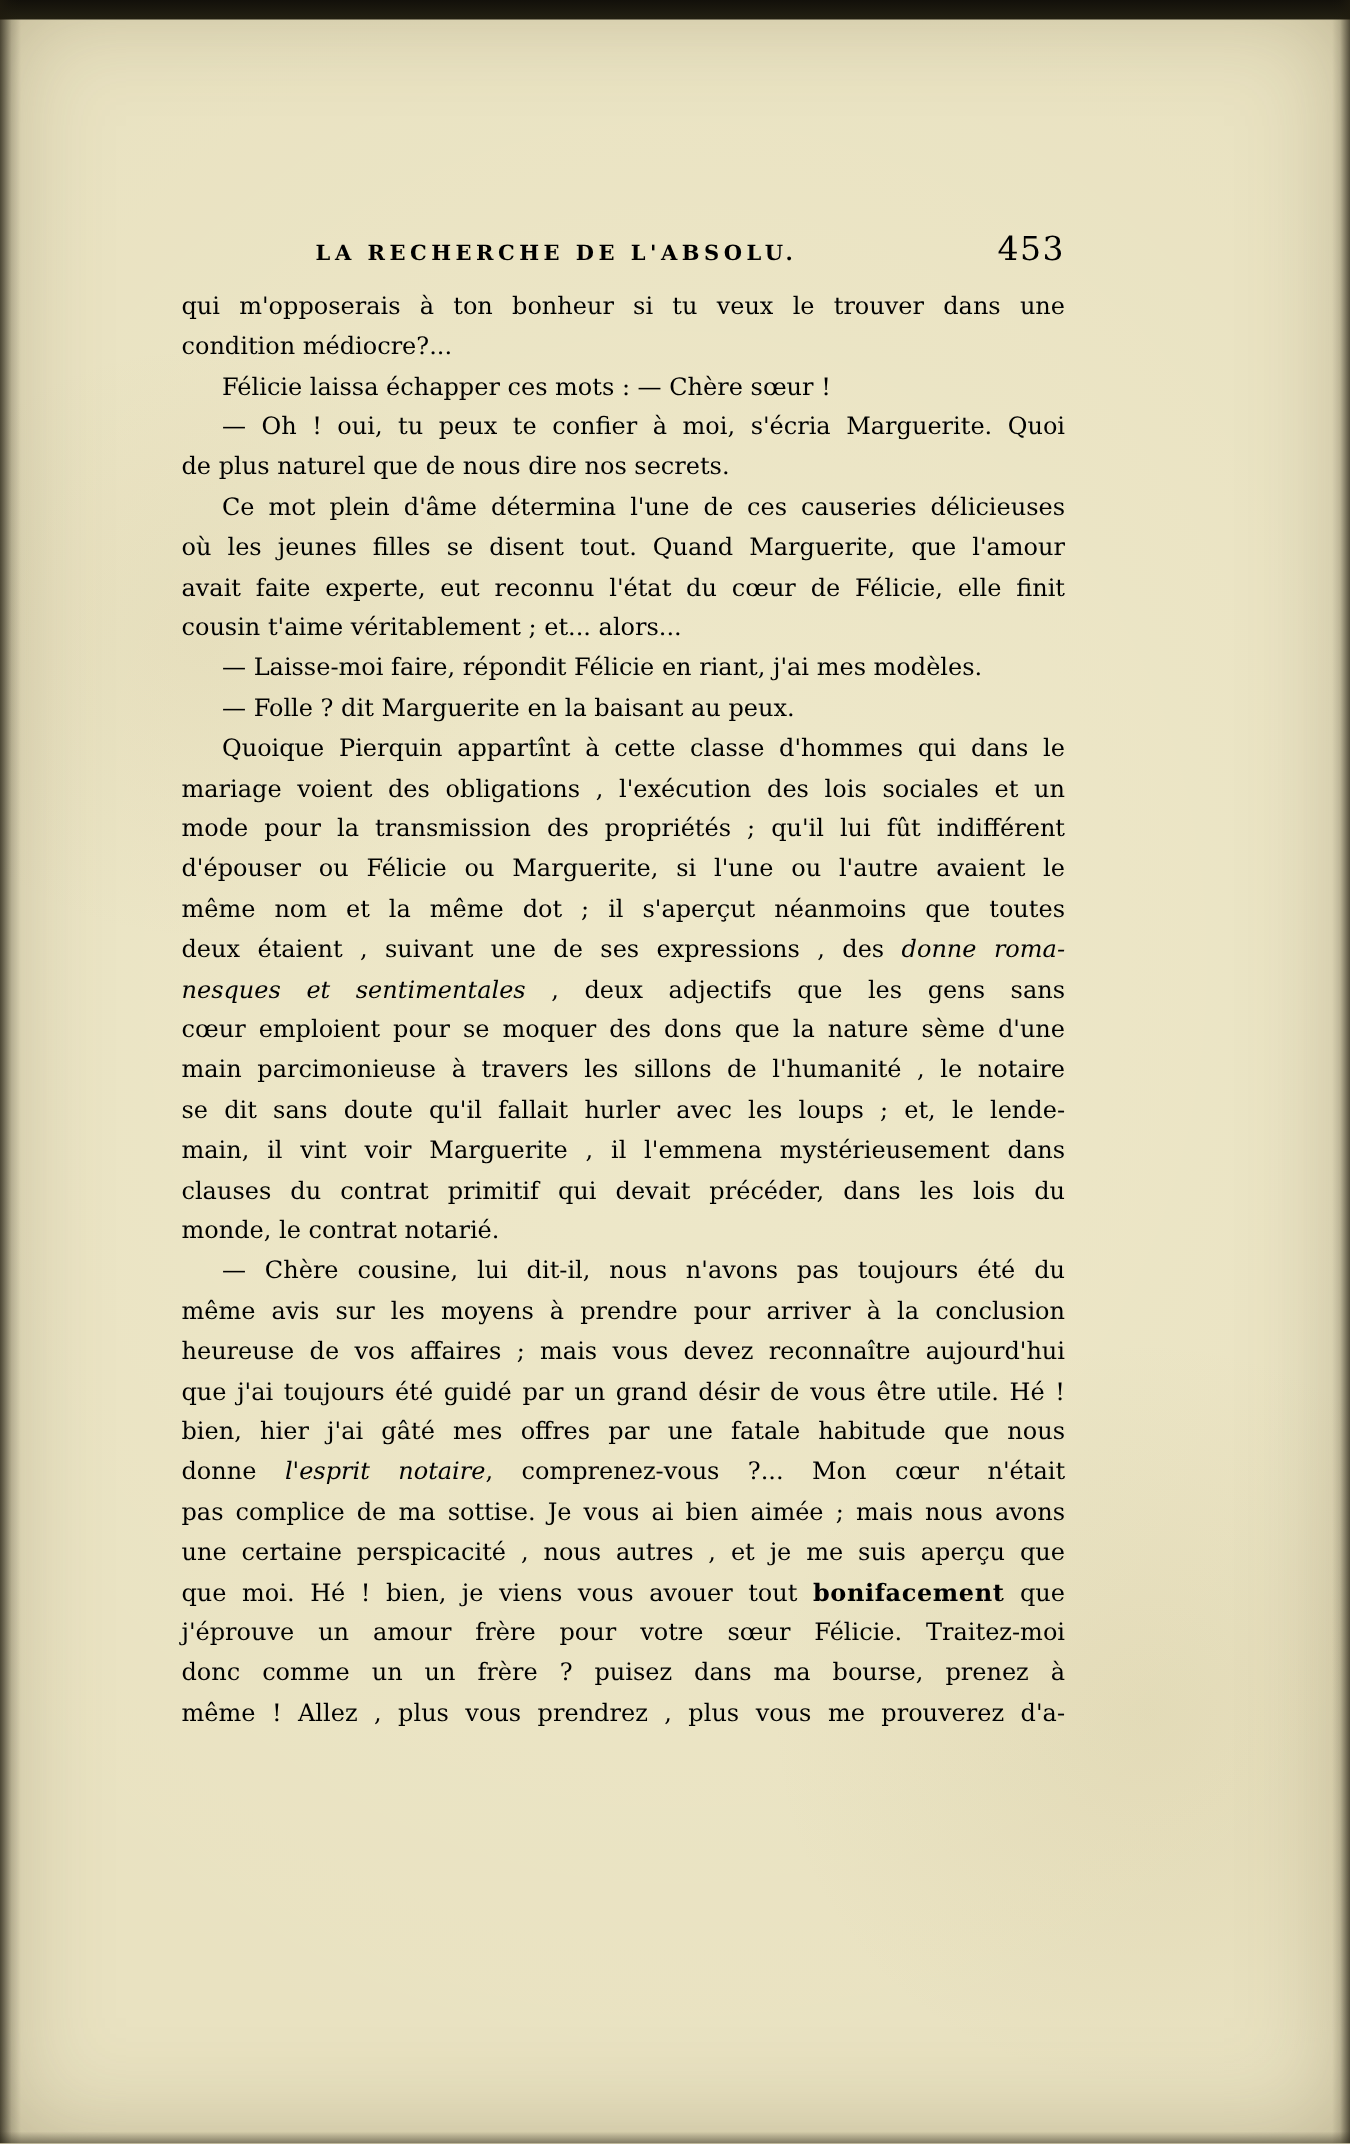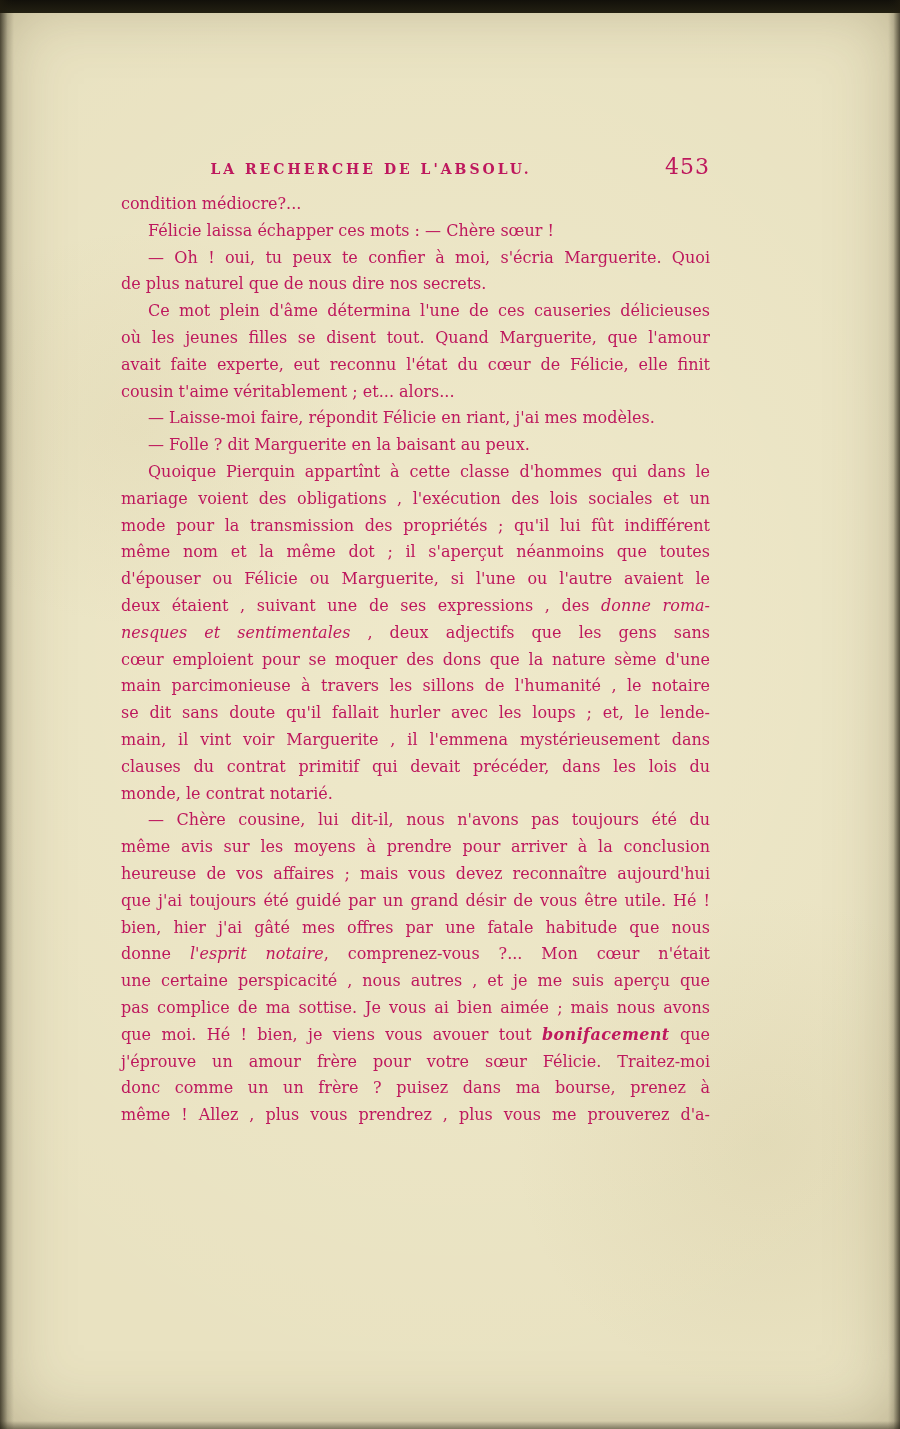--- a/index.html
+++ b/index.html
@@ -4,21 +4,21 @@
 <style>
   html, body { margin: 0; padding: 0; background: #b9b194; }
   .scan {
     position: relative;
     width: 900px;
     height: 1429px;
     margin: 0 auto;
     background: #e9e2c1;
     overflow: hidden;
     font-family: "DejaVu Serif", "Liberation Serif", serif;
-    color: #be185d;
+    color: #000000;
   }
   
   .paper-tone {
     position: absolute; inset: 0;
     background:
       radial-gradient(ellipse 120% 90% at 50% 45%, rgba(255,252,230,0.25), rgba(0,0,0,0) 60%),
       radial-gradient(ellipse 40% 25% at 85% 80%, rgba(160,140,80,0.10), rgba(0,0,0,0) 70%),
       radial-gradient(ellipse 35% 20% at 15% 30%, rgba(160,140,80,0.08), rgba(0,0,0,0) 70%);
     box-shadow: inset 0 0 70px rgba(96,84,45,0.35);
     pointer-events: none;
@@ -70,67 +70,68 @@
     line-height: 26.8px;
   }
   .line {
     text-align: justify;
     text-align-last: justify;
     white-space: normal;
   }
   .line.end { text-align-last: left; }
   .line.indent { text-indent: 27px; }
   .it  { font-style: italic; }
-  .bit { font-style: italic; font-weight: bold; letter-spacing: .4px; }
+  .bit { font-weight: bold; letter-spacing: .4px; }
 </style>
 </head>
 <body>
 
 <div class="scan">
   <div class="paper-tone"></div>
   <div class="top-edge"></div>
   <div class="left-edge"></div>
   <div class="right-edge"></div>
   <div class="bottom-edge"></div>
 
   <div class="page-header">
     <div class="running-title">LA RECHERCHE DE L'ABSOLU.</div>
     <div class="page-number">453</div>
   </div>
 
   <div class="page-body">
+      <div class="line"><span>qui m'opposerais à ton bonheur si tu veux le trouver dans une</span></div>
       <div class="line end"><span>condition médiocre?...</span></div>
       <div class="line indent end"><span>Félicie laissa échapper ces mots : — Chère sœur !</span></div>
       <div class="line indent"><span>— Oh ! oui, tu peux te confier à moi, s'écria Marguerite. Quoi</span></div>
       <div class="line end"><span>de plus naturel que de nous dire nos secrets.</span></div>
       <div class="line indent"><span>Ce mot plein d'âme détermina l'une de ces causeries délicieuses</span></div>
       <div class="line"><span>où les jeunes filles se disent tout. Quand Marguerite, que l'amour</span></div>
       <div class="line"><span>avait faite experte, eut reconnu l'état du cœur de Félicie, elle finit</span></div>
       <div class="line end"><span>cousin t'aime véritablement ; et... alors...</span></div>
       <div class="line indent end"><span>— Laisse-moi faire, répondit Félicie en riant, j'ai mes modèles.</span></div>
       <div class="line indent end"><span>— Folle ? dit Marguerite en la baisant au peux.</span></div>
       <div class="line indent"><span>Quoique Pierquin appartînt à cette classe d'hommes qui dans le</span></div>
       <div class="line"><span>mariage voient des obligations , l'exécution des lois sociales et un</span></div>
       <div class="line"><span>mode pour la transmission des propriétés ; qu'il lui fût indifférent</span></div>
+      <div class="line"><span>d'épouser ou Félicie ou Marguerite, si l'une ou l'autre avaient le</span></div>
       <div class="line"><span>même nom et la même dot ; il s'aperçut néanmoins que toutes</span></div>
-      <div class="line"><span>d'épouser ou Félicie ou Marguerite, si l'une ou l'autre avaient le</span></div>
       <div class="line"><span>deux étaient , suivant une de ses expressions , des </span><span class="it">donne roma-</span></div>
       <div class="line"><span class="it">nesques et sentimentales</span><span> , deux adjectifs que les gens sans</span></div>
       <div class="line"><span>cœur emploient pour se moquer des dons que la nature sème d'une</span></div>
       <div class="line"><span>main parcimonieuse à travers les sillons de l'humanité , le notaire</span></div>
       <div class="line"><span>se dit sans doute qu'il fallait hurler avec les loups ; et, le lende-</span></div>
       <div class="line"><span>main, il vint voir Marguerite , il l'emmena mystérieusement dans</span></div>
       <div class="line"><span>clauses du contrat primitif qui devait précéder, dans les lois du</span></div>
       <div class="line end"><span>monde, le contrat notarié.</span></div>
       <div class="line indent"><span>— Chère cousine, lui dit-il, nous n'avons pas toujours été du</span></div>
       <div class="line"><span>même avis sur les moyens à prendre pour arriver à la conclusion</span></div>
       <div class="line"><span>heureuse de vos affaires ; mais vous devez reconnaître aujourd'hui</span></div>
       <div class="line"><span>que j'ai toujours été guidé par un grand désir de vous être utile. Hé !</span></div>
       <div class="line"><span>bien, hier j'ai gâté mes offres par une fatale habitude que nous</span></div>
       <div class="line"><span>donne </span><span class="it">l'esprit notaire</span><span>, comprenez-vous ?... Mon cœur n'était</span></div>
+      <div class="line"><span>pas complice de ma sottise. Je vous ai bien aimée ; mais nous avons</span></div>
       <div class="line"><span>une certaine perspicacité , nous autres , et je me suis aperçu que</span></div>
-      <div class="line"><span>pas complice de ma sottise. Je vous ai bien aimée ; mais nous avons</span></div>
       <div class="line"><span>que moi. Hé ! bien, je viens vous avouer tout </span><span class="bit">bonifacement</span><span> que</span></div>
       <div class="line"><span>j'éprouve un amour frère pour votre sœur Félicie. Traitez-moi</span></div>
       <div class="line"><span>donc comme un un frère ? puisez dans ma bourse, prenez à</span></div>
       <div class="line"><span>même ! Allez , plus vous prendrez , plus vous me prouverez d'a-</span></div>
     </div>
 </div>
 
 </body></html>

